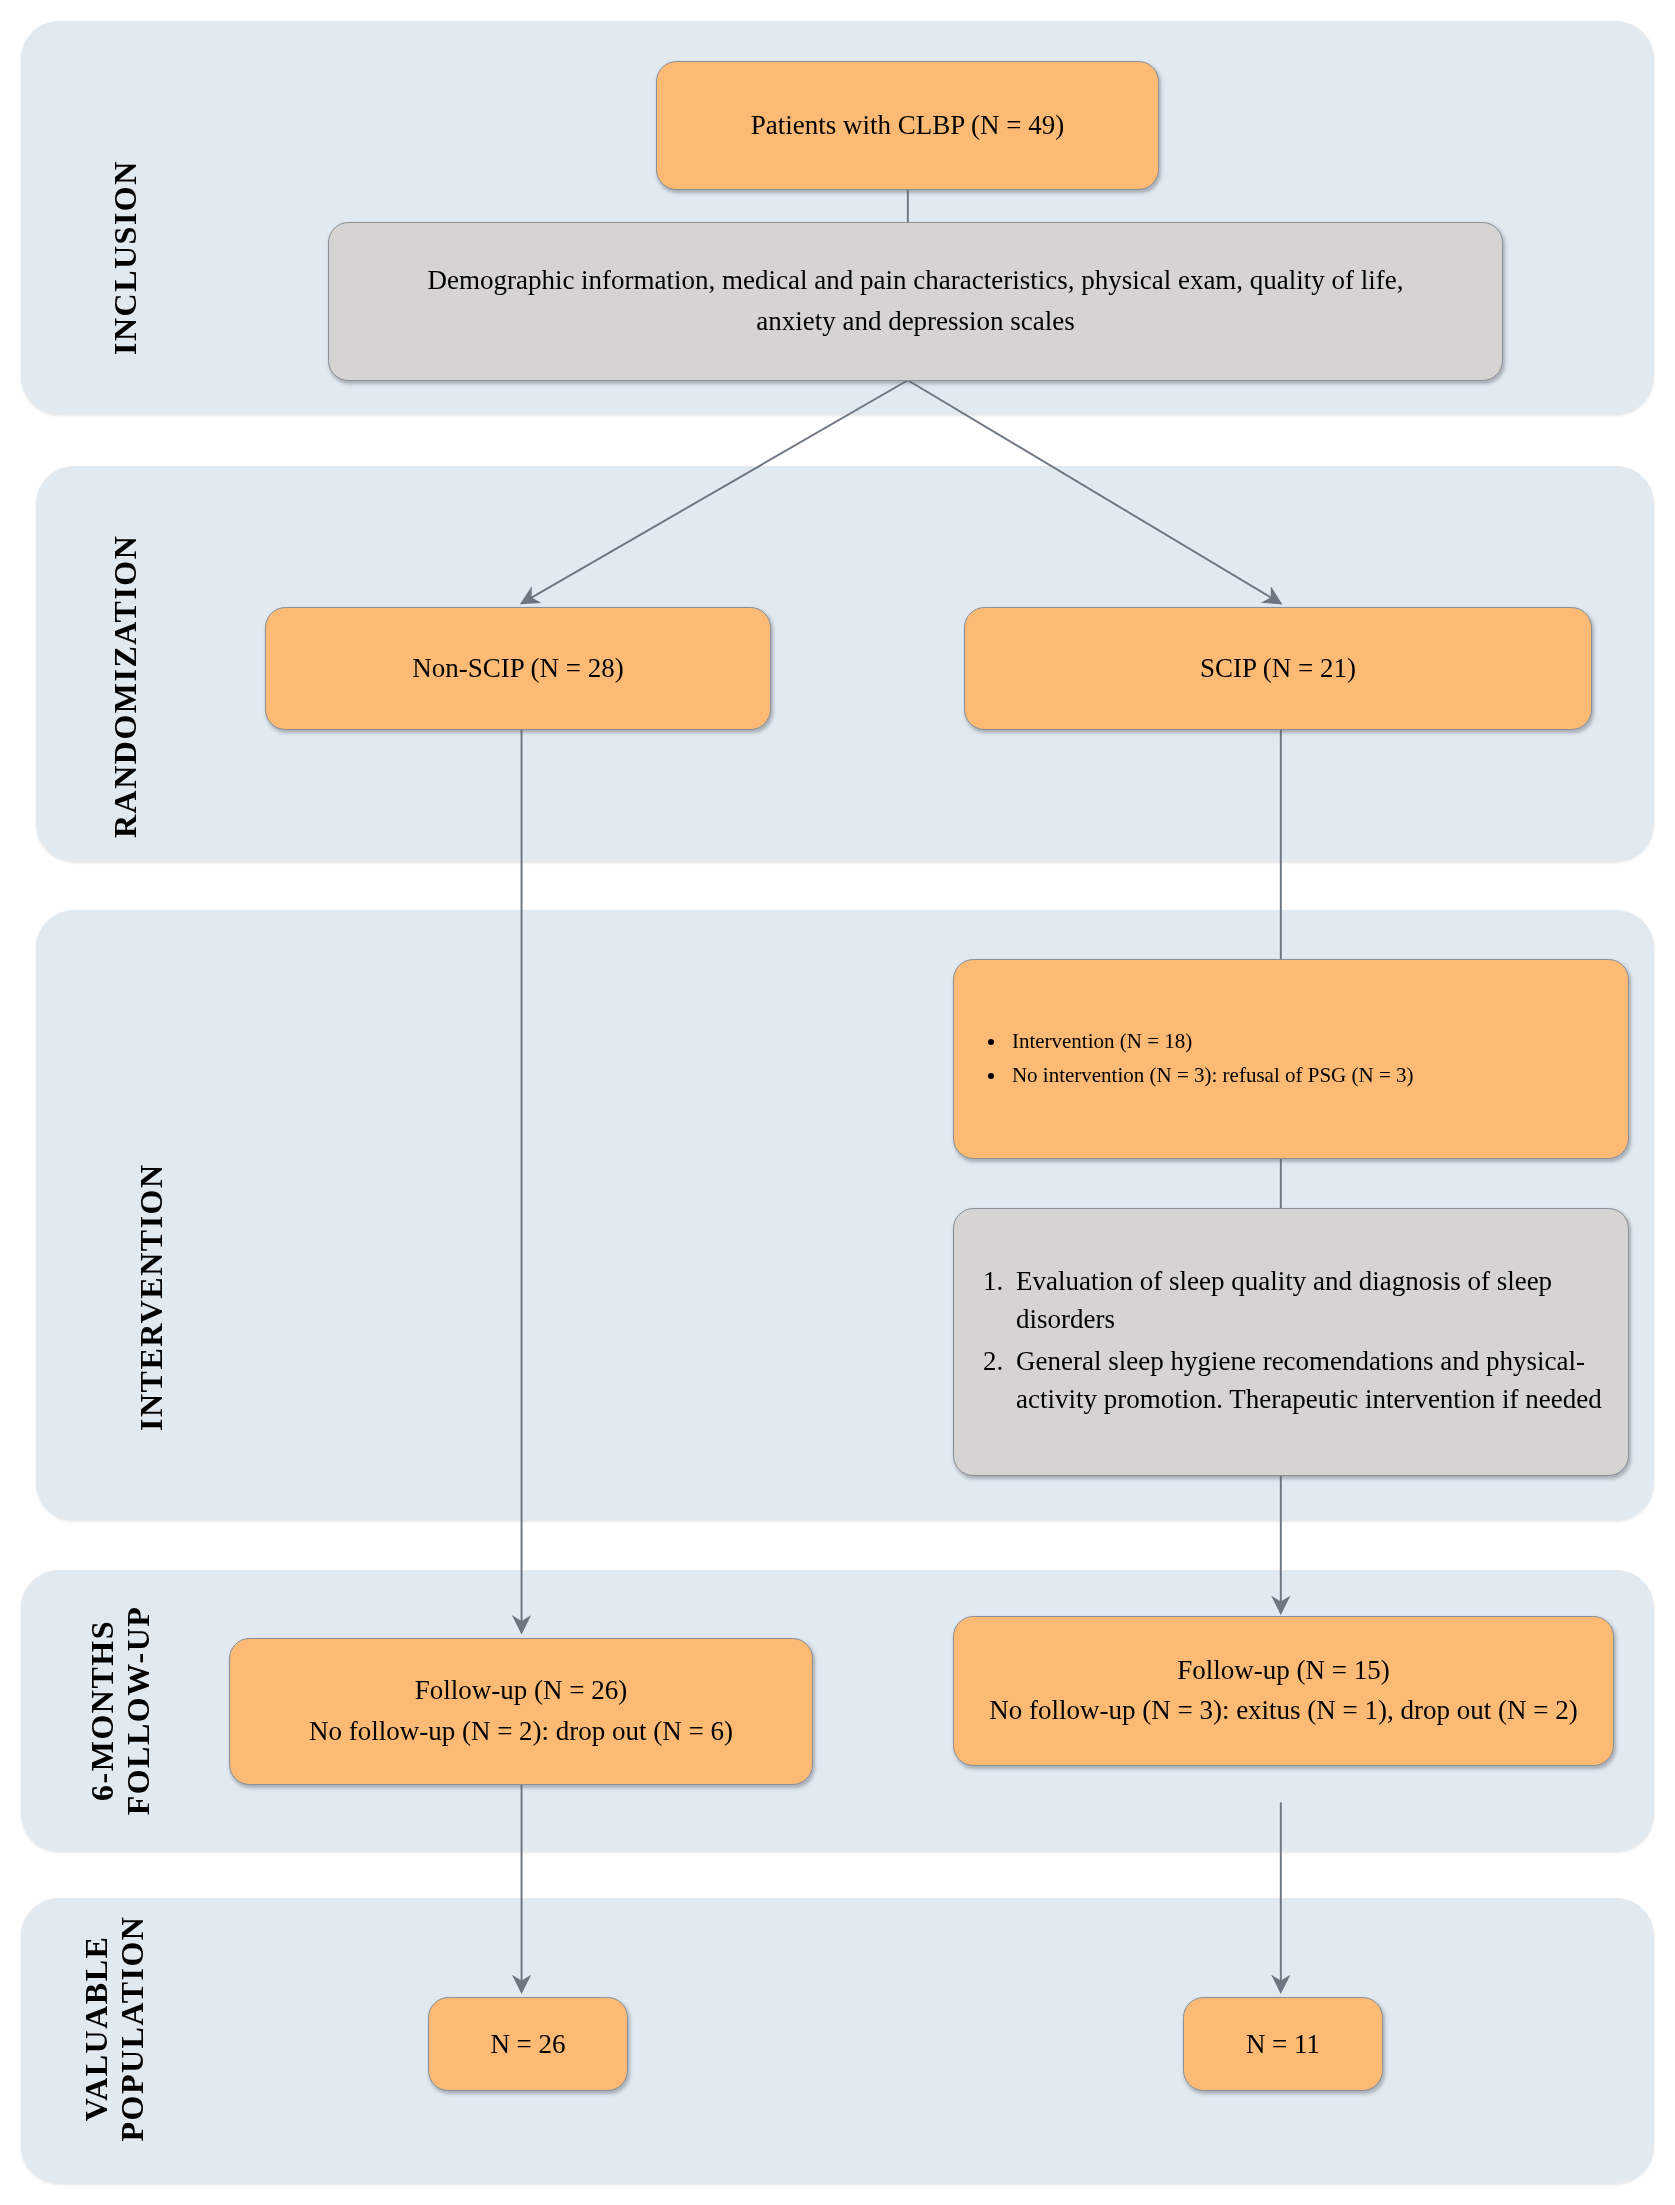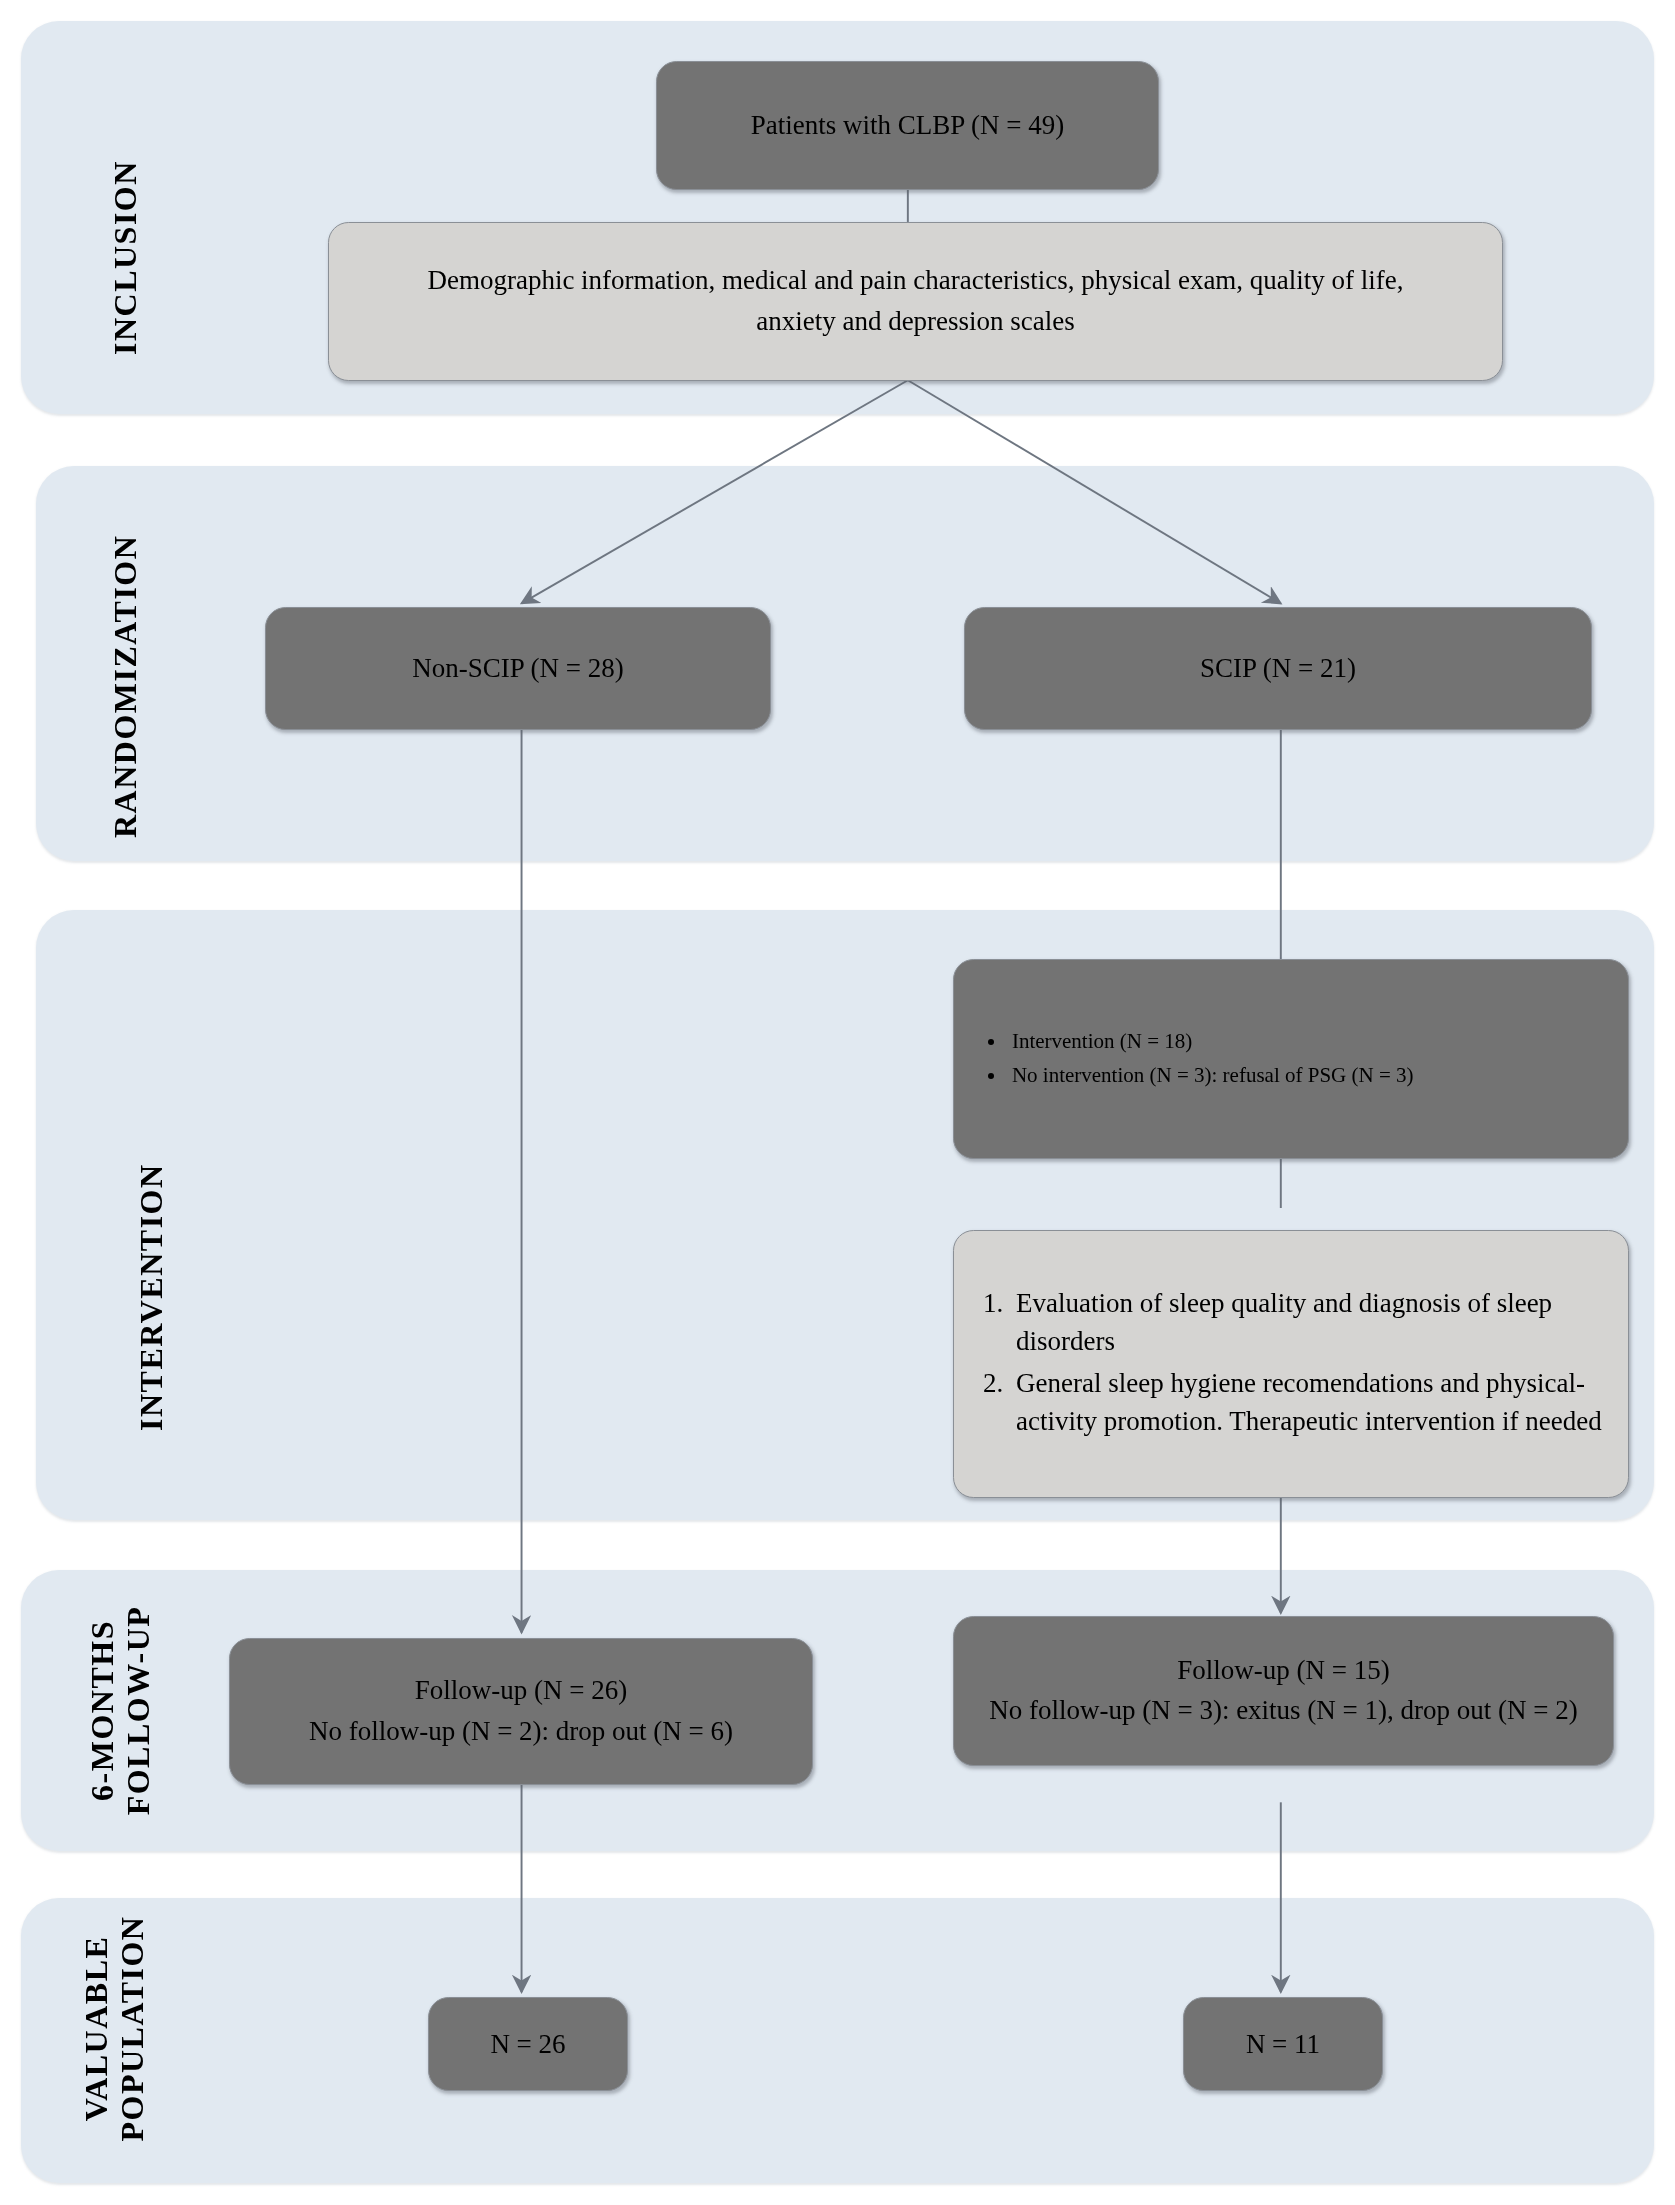--- a/index.html
+++ b/index.html
@@ -45,21 +45,21 @@
     text-align: center;
     line-height: 1.12;
   }
 
   
   .node {
     position: absolute;
     box-sizing: border-box;
     border: 1.2px solid #8a8f96;
     border-radius: 20.6px;
-    background: #737373;
+    background: #fdba74;
     box-shadow: 1.8px 2.4px 3.6px rgba(90,95,105,0.42);
     display: flex;
     align-items: center;
     justify-content: center;
     color: #000;
     font-size: 27px;
     line-height: 1.42;
     padding: 8.5px 18px;
   }
   .node.shaded {
@@ -189,21 +189,21 @@
     <span class="inner">SCIP (N = 21)</span>
   </div>
 
   <div class="node align-left" style="left:953px; top:959px; width:676px; height:200px;">
     <ul class="bullets">
       <li>Intervention (N = 18)</li>
       <li>No intervention (N = 3): refusal of PSG (N = 3)</li>
     </ul>
   </div>
 
-  <div class="node shaded align-left" style="left:953px; top:1208px; width:676px; height:268px;margin-top:22px;">
+  <div class="node shaded align-left" style="left:953px; top:1208px; width:676px; height:268px;">
     <ol class="numbers">
       <li>Evaluation of sleep quality and diagnosis of sleep disorders</li>
       <li>General sleep hygiene recomendations and physical-activity promotion. Therapeutic intervention if needed</li>
     </ol>
   </div>
 
   <div class="node align-left" style="left:229px; top:1638px; width:584px; height:147px;">
     <div class="inner textlines">
       <p>Follow-up (N = 26)</p>
       <p>No follow-up (N = 2): drop out (N = 6)</p>

